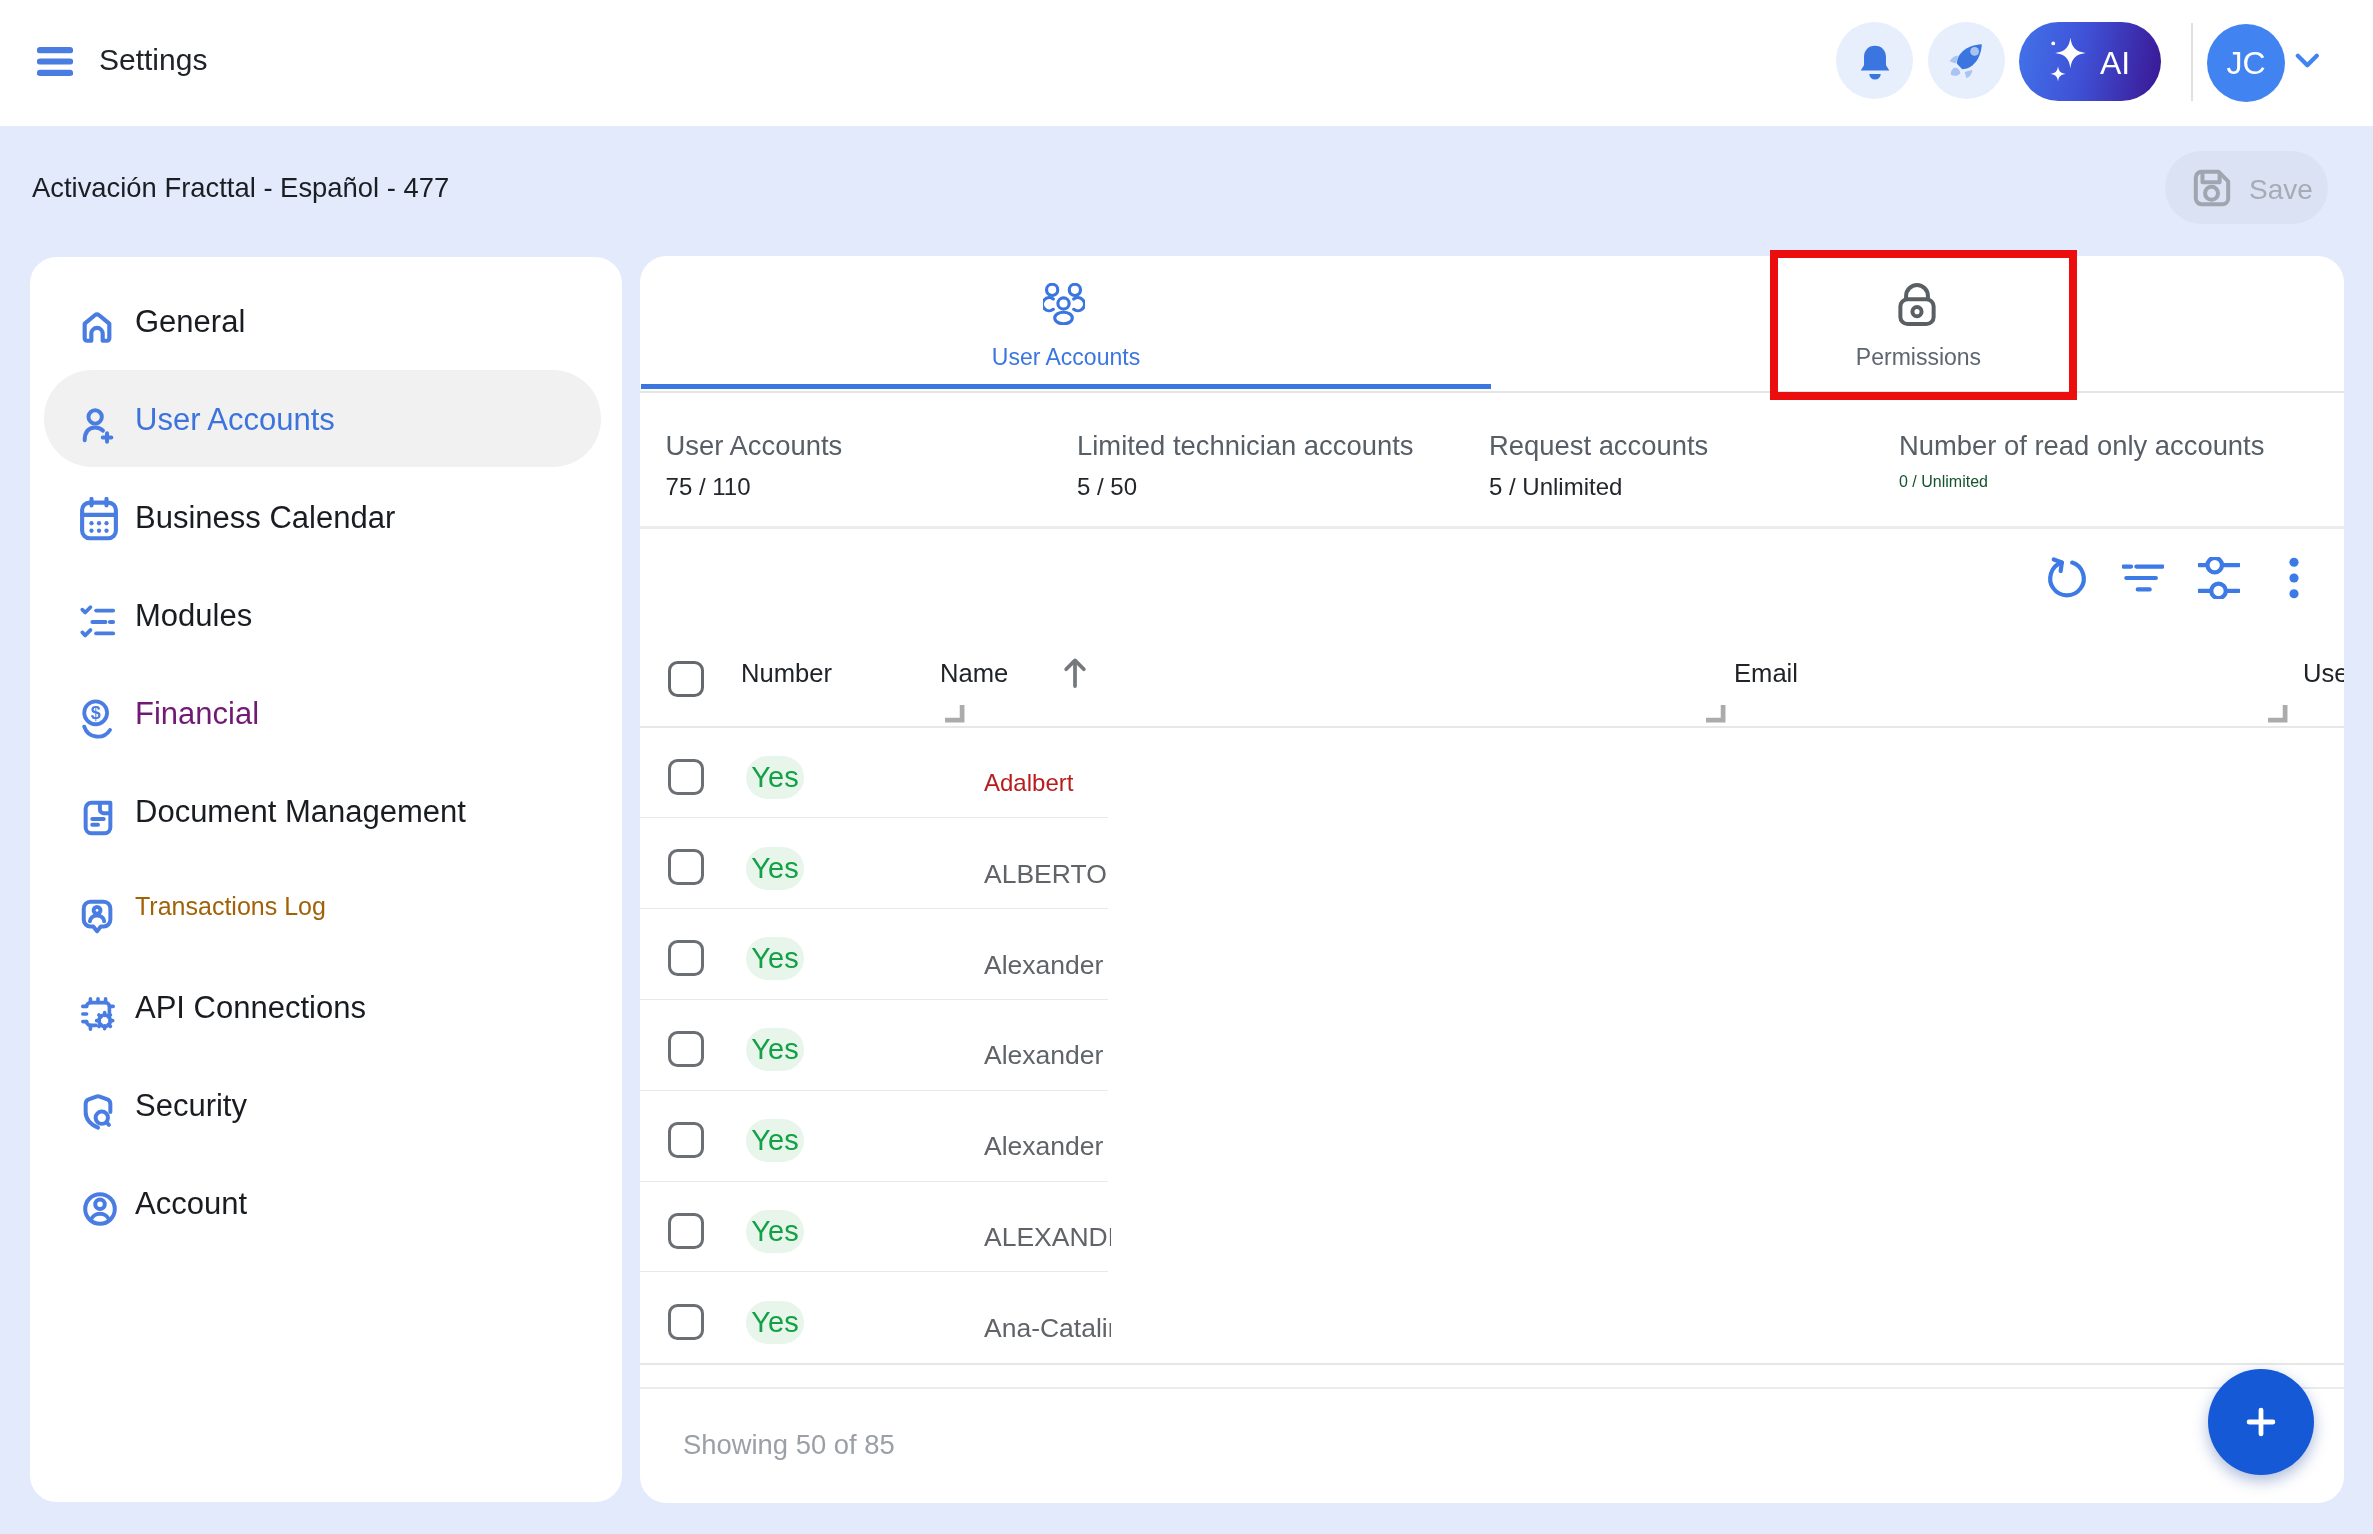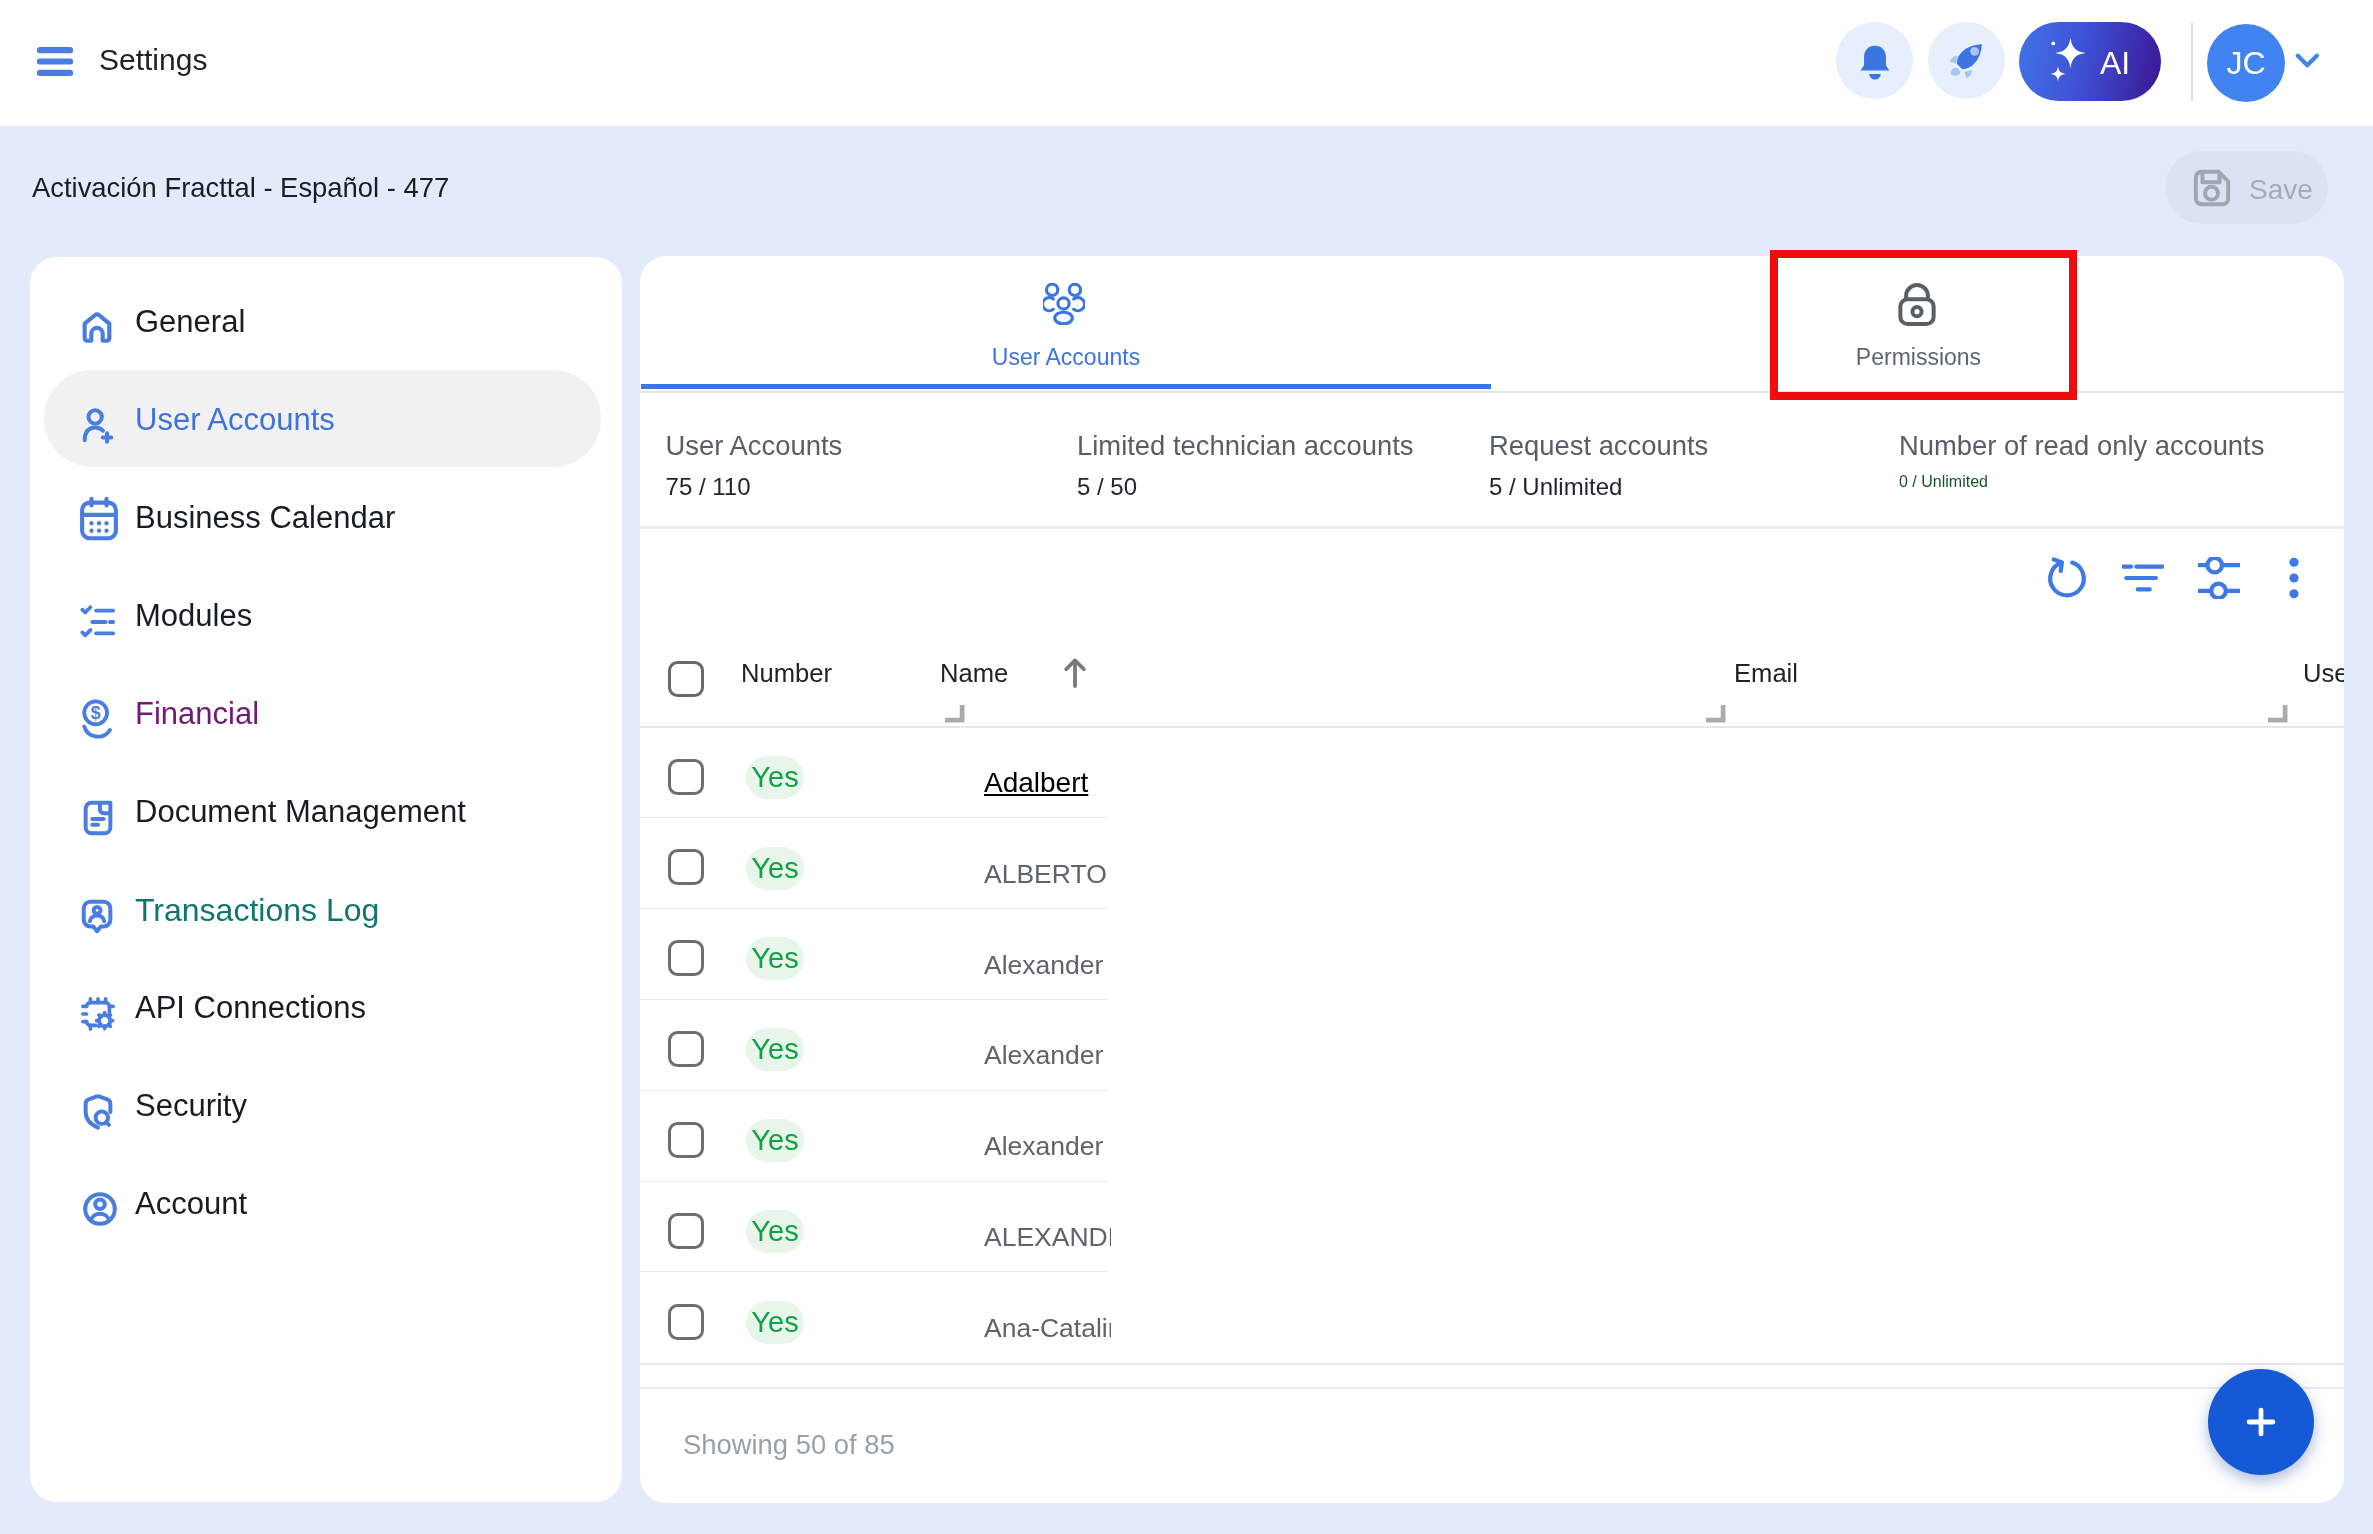--- a/index.html
+++ b/index.html
@@ -142,21 +142,21 @@
       <div style="position:absolute; left:56px; top:20px; font-size:31px; color:#191c20;">Document Management</div>
     </div>
     <div style="position:relative; height:98px;">
       <svg style="position:absolute; left:0; top:24.6px;" width="38" height="38" viewBox="0 0 40 40">
           <g fill="none" stroke="#4a7de2" stroke-width="4.2" stroke-linecap="round" stroke-linejoin="round">
             <path d="M5 12 a7 7 0 0 1 7 -7 h14 a7 7 0 0 1 7 7 v12 a7 7 0 0 1 -7 7 h-3 l-4 5 -4 -5 h-3 a7 7 0 0 1 -7 -7 z"></path>
             <circle cx="19" cy="14" r="3.6"></circle>
             <path d="M11.5 25.5 a7.5 6 0 0 1 15 0"></path>
           </g>
         </svg>
-      <div style="position:absolute; left:56px; top:20px; font-size:32px; color:#0f766e;">Transactions Log</div>
+      <div style="position:absolute; left:56px; top:20px; font-size:25px; color:#a16207;">Transactions Log</div>
     </div>
     <div style="position:relative; height:98px;">
       <svg style="position:absolute; left:0; top:24.6px;" width="38" height="38" viewBox="0 0 40 40">
           <g fill="none" stroke="#4a7de2" stroke-width="3.8" stroke-linecap="round" stroke-linejoin="round">
             <path d="M12 4 v4 M20 4 v4 M28 4 v4 M12 36 v-4 M4 12 h4 M4 20 h4 M4 28 h4 M36 12 h-4"></path>
             <path d="M8 12 a4 4 0 0 1 4 -4 h16 a4 4 0 0 1 4 4 v8"></path>
             <path d="M8 28 a4 4 0 0 0 4 4 h6"></path>
           </g>
           <g fill="#4a7de2">
             <path d="M28.5 18.5 l1 3 3 1 -3 1 3 3 -2.5 2.5 -3 -3 -1 3 -3 -1 -1 -3 -3 3 -2.5 -2.5 3 -3 -3 -1 3 -1 1 -3 3 1 1 -3 z" opacity="0"></path>
@@ -272,21 +272,21 @@
       <svg class="abs" style="left:1066px; top:449px;" width="20" height="18" viewBox="0 0 21 19">
           <path d="M18 0 V16 H0" fill="none" stroke="#ababab" stroke-width="5"></path>
         </svg>
       <svg class="abs" style="left:1628px; top:449px;" width="20" height="18" viewBox="0 0 21 19">
           <path d="M18 0 V16 H0" fill="none" stroke="#ababab" stroke-width="5"></path>
         </svg>
       <div class="abs" style="left:0px; top:470px; width:1704px; height:1.9px; background:#e7e7e7;"></div>
 
       <div class="abs" style="left:28px; top:503px; width:36px; height:36px; border:3.3px solid #6b6f73; border-radius:9.5px;"></div>
       <div class="abs ctr" style="left:106px; top:500px; width:58px; height:43px; border-radius:22px; background:#e7f5eb; font-size:29px; color:#12a145;">Yes</div>
-      <div class="abs" style="left:344px; top:514px; width:127px; font-size:28px; line-height:26.5px; color:#000000; white-space:nowrap; overflow:hidden;text-decoration:underline;">Adalbert</div>
+      <div class="abs" style="left:344px; top:514px; width:127px; font-size:24px; line-height:26.5px; color:#b91c1c; white-space:nowrap; overflow:hidden;">Adalbert</div>
       <div class="abs" style="left:0px; top:561px; width:468px; height:1.4px; background:#e9e9e9;"></div>
       <div class="abs" style="left:28px; top:593px; width:36px; height:36px; border:3.3px solid #6b6f73; border-radius:9.5px;"></div>
       <div class="abs ctr" style="left:106px; top:591px; width:58px; height:43px; border-radius:22px; background:#e7f5eb; font-size:29px; color:#12a145;">Yes</div>
       <div class="abs" style="left:344px; top:605px; width:127px; font-size:26.5px; line-height:26.5px; color:#606468; white-space:nowrap; overflow:hidden;">ALBERTO SA</div>
       <div class="abs" style="left:0px; top:652px; width:468px; height:1.4px; background:#e9e9e9;"></div>
       <div class="abs" style="left:28px; top:684px; width:36px; height:36px; border:3.3px solid #6b6f73; border-radius:9.5px;"></div>
       <div class="abs ctr" style="left:106px; top:681px; width:58px; height:43px; border-radius:22px; background:#e7f5eb; font-size:29px; color:#12a145;">Yes</div>
       <div class="abs" style="left:344px; top:696px; width:127px; font-size:26.5px; line-height:26.5px; color:#606468; white-space:nowrap; overflow:hidden;">Alexander</div>
       <div class="abs" style="left:0px; top:743px; width:468px; height:1.4px; background:#e9e9e9;"></div>
       <div class="abs" style="left:28px; top:775px; width:36px; height:36px; border:3.3px solid #6b6f73; border-radius:9.5px;"></div>

